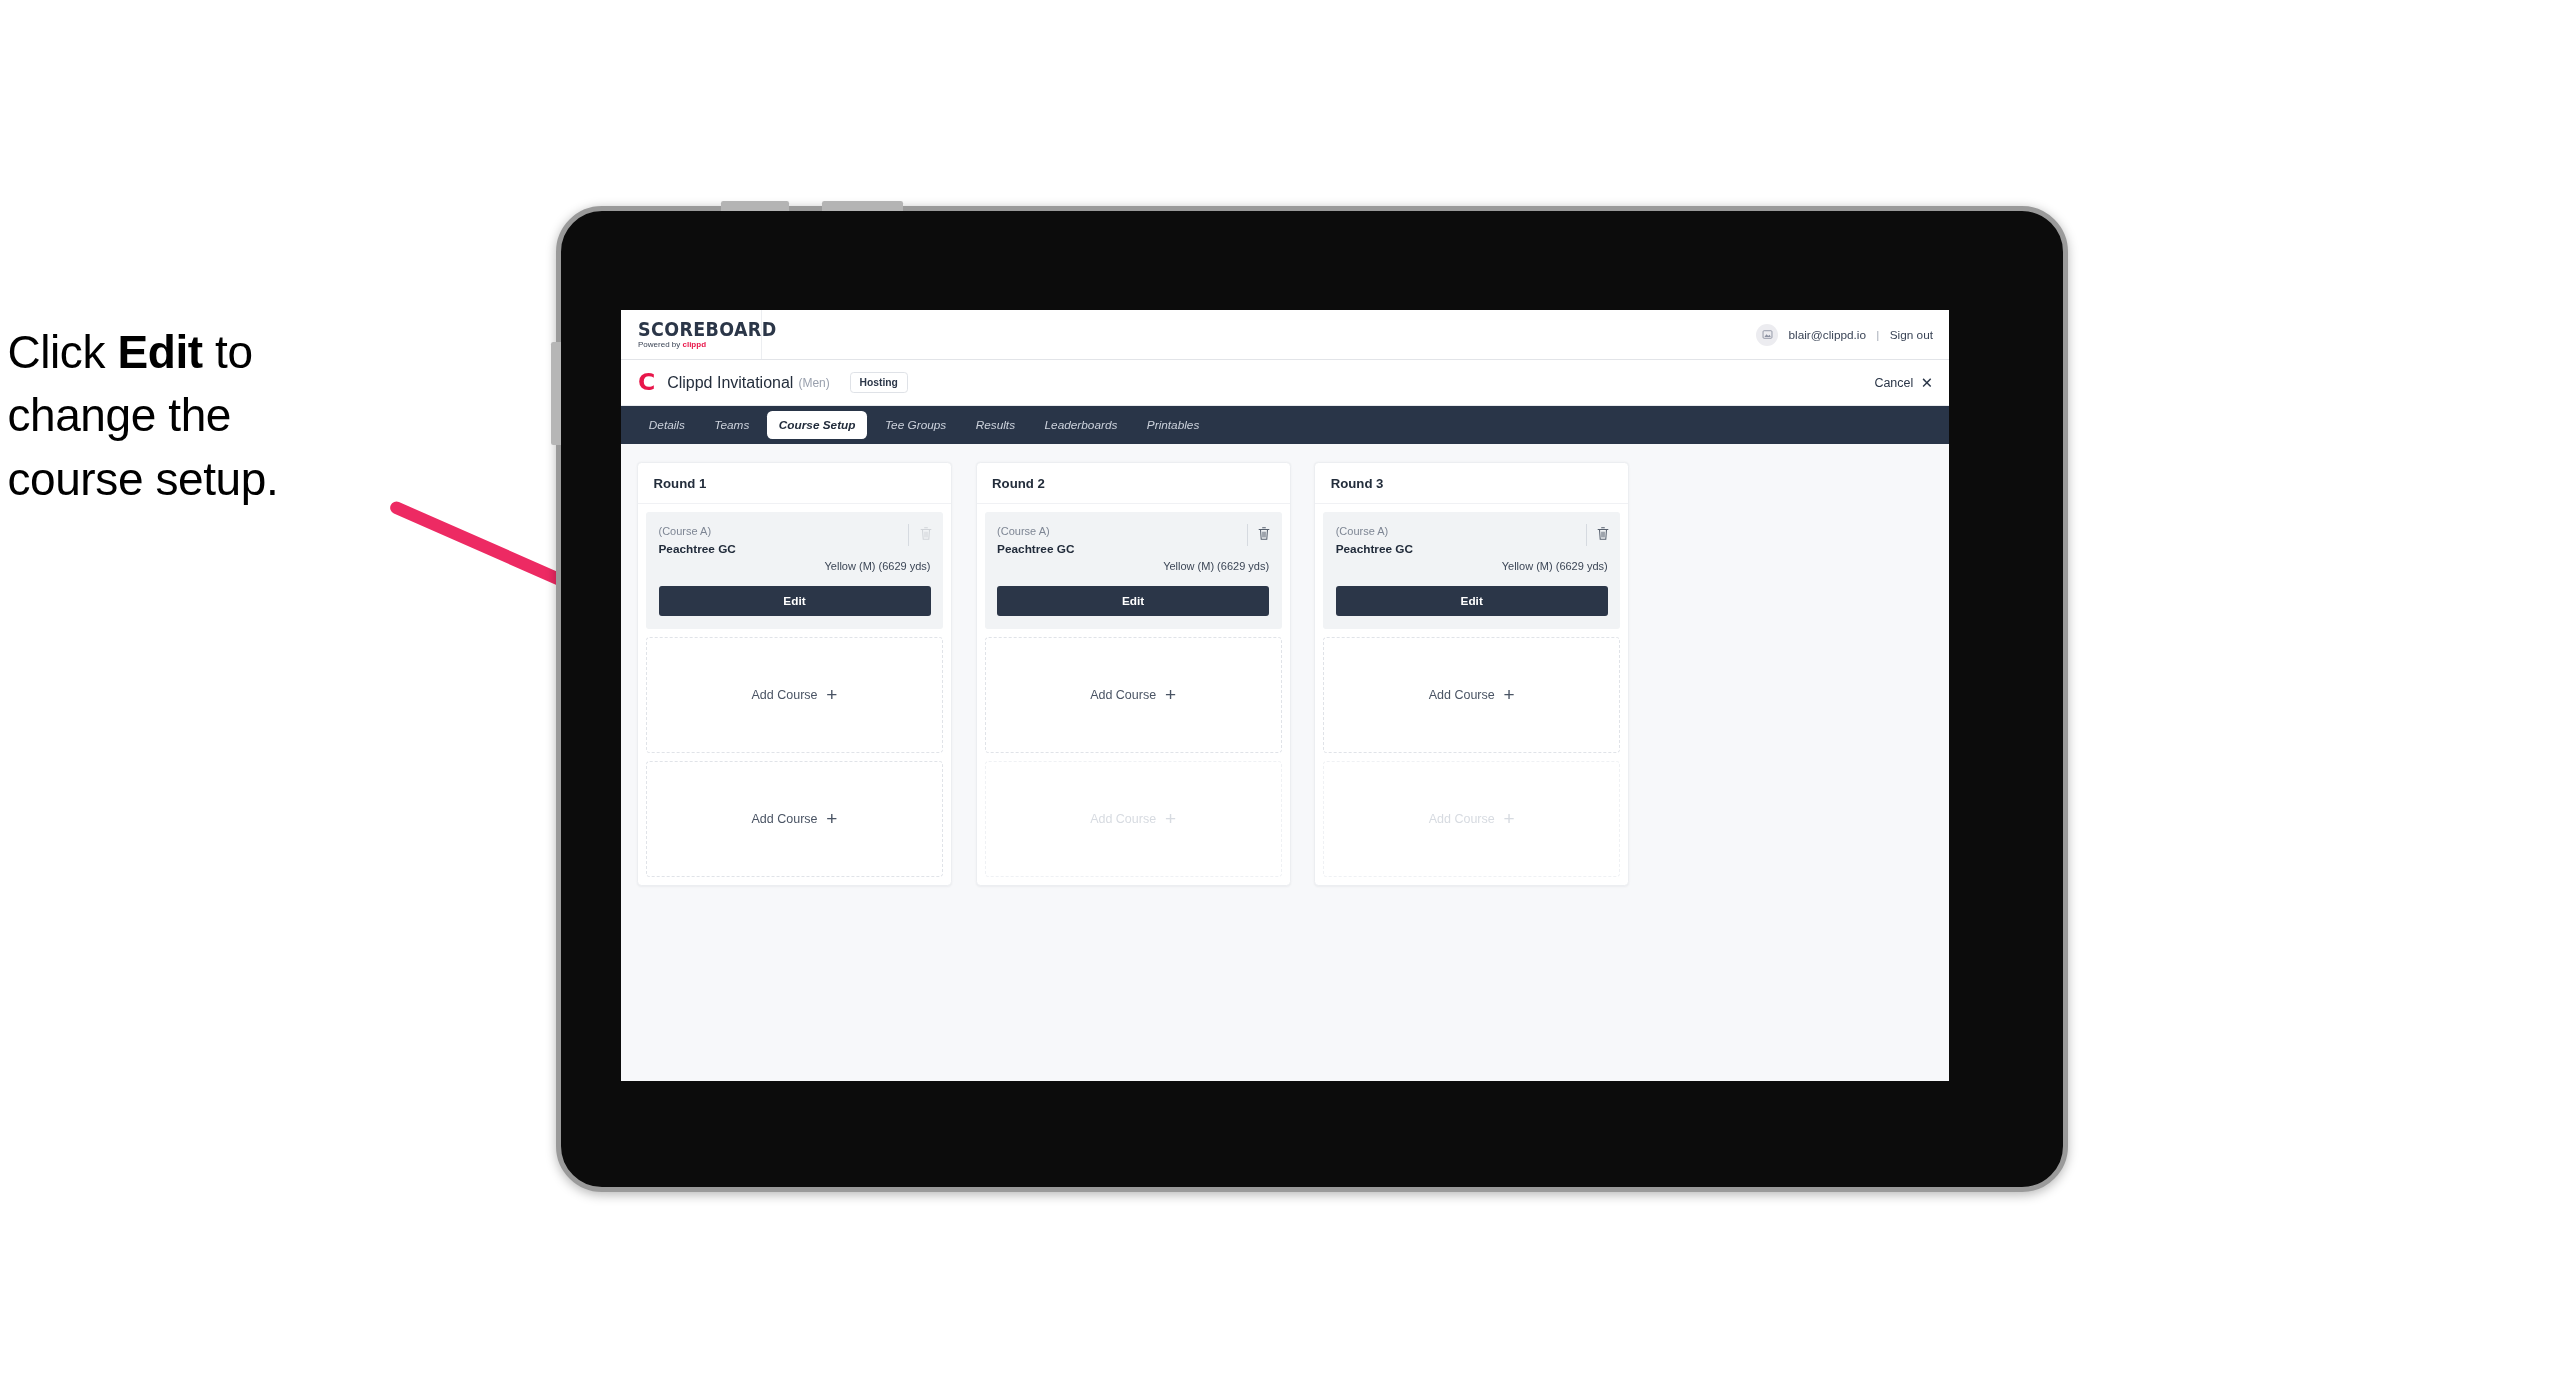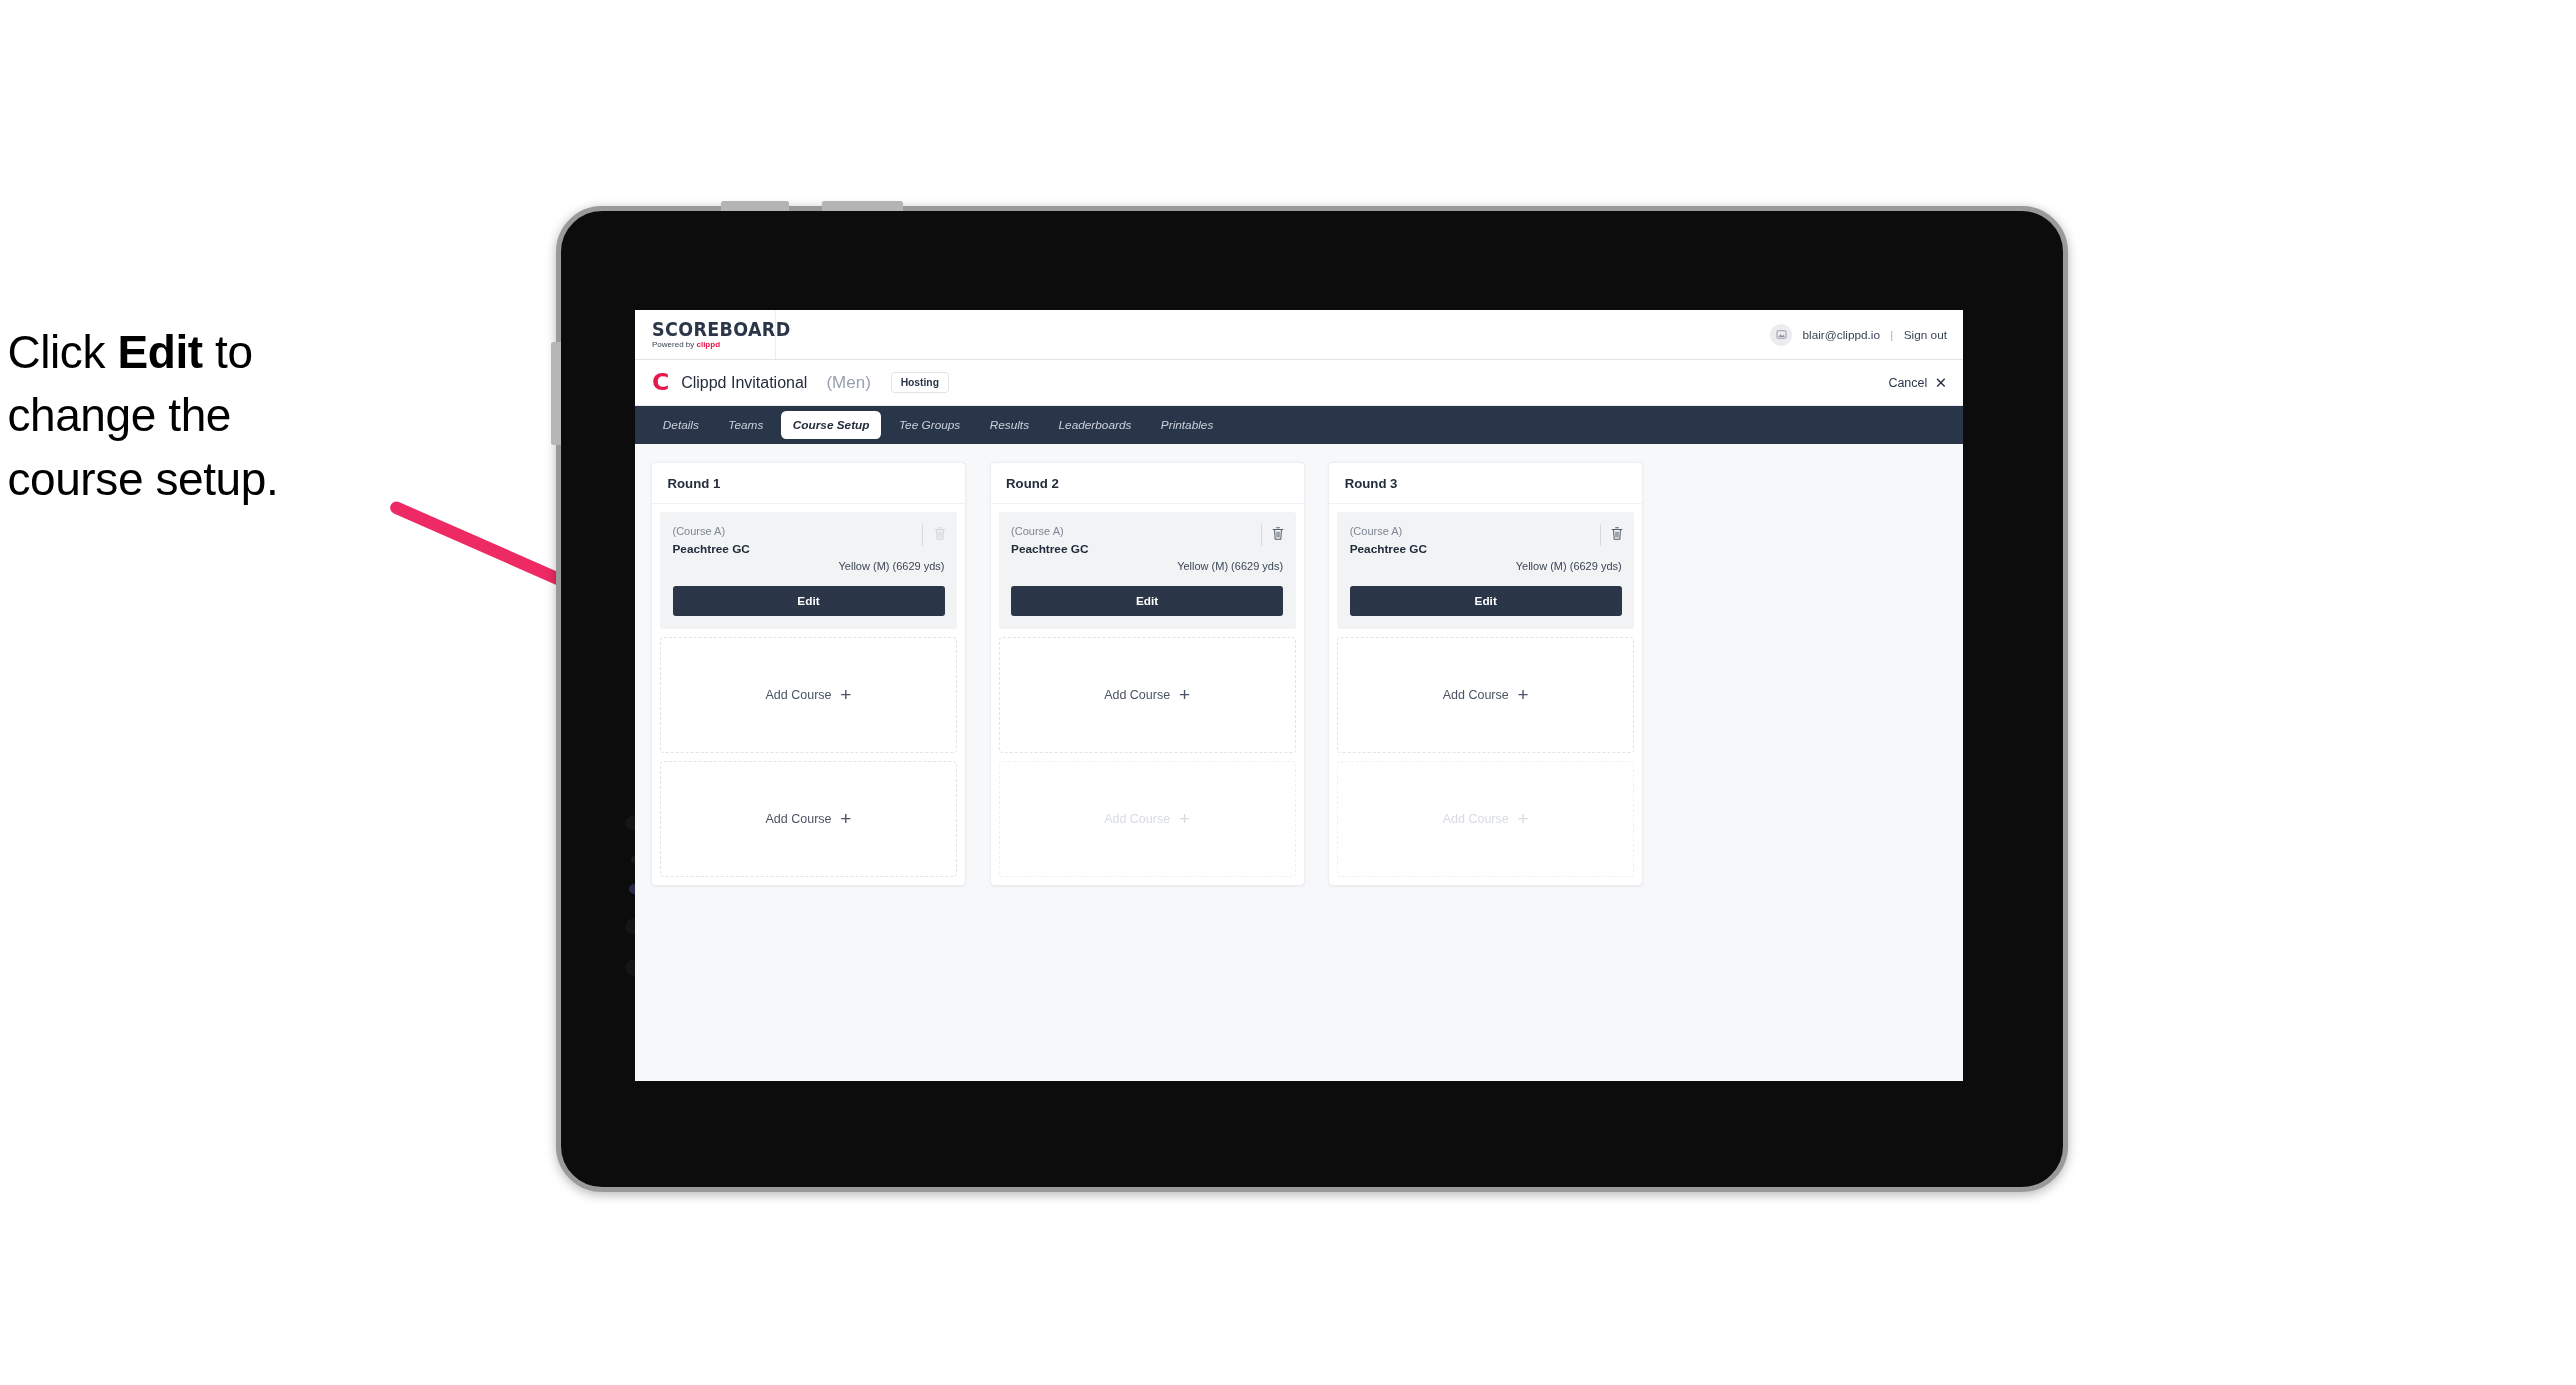--- a/index.html
+++ b/index.html
@@ -61,21 +61,21 @@
   }
   #sensor-a { top: 604px; width: 20.6px; height: 16px; }
   #sensor-b { top: 645px; width: 8px; height: 7.4px; background:#1a1a1a; left: 70px;}
   #sensor-c { top: 673px; width: 11px; height: 10.3px; background:#252a48; left: 68px;}
   #sensor-d { top: 707px; width: 21.3px; height: 17px; }
   #sensor-e { top: 748px; width: 21.3px; height: 17px; }
 
   
   #app {
     position: absolute;
-    left: 74px; top: 99px;
+    left: 60px; top: 99px;
     width: 1328px; height: 771px;
     background: #f7f8fa;
     overflow: hidden;
   }
 
   
   #app-header {
     height: 50px;
     background: #ffffff;
     border-bottom: 0.7px solid #e2e4e8;
@@ -138,21 +138,21 @@
     padding: 0 16px 0 17px;
     border-bottom: 0.7px solid #e9ebee;
   }
   #clippd-mark {
     font-size: 23.6px; font-weight: 700;
     color: #e8174b; line-height: 1;
     font-family: "DejaVu Sans", sans-serif;
     margin-right: 11.8px;
   }
   #tourney-name { font-size: 16px; color: #242e3c; }
-  #tourney-gender { font-size: 17px; color: #99a0ad; margin-left: 19px; }
+  #tourney-gender { font-size: 12px; color: #99a0ad; margin-left: 5px; }
   #hosting-badge {
     margin-left: 20px;
     border: 0.7px solid #dfe2e7;
     border-radius: 3.7px;
     padding: 4.4px 8.8px;
     font-size: 10.3px; font-weight: 700;
     color: #2b3648; background: #fff;
   }
   #cancel-group {
     margin-left: auto;

